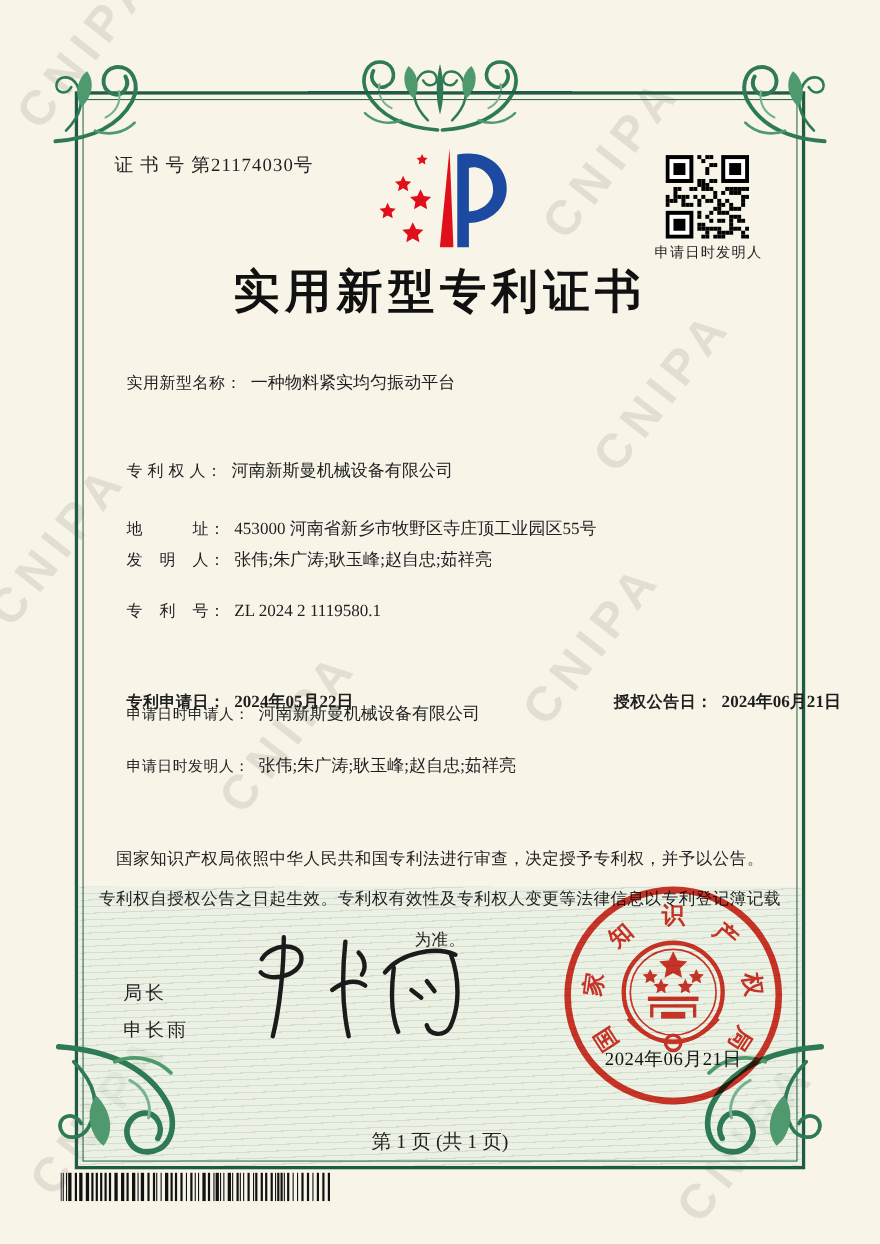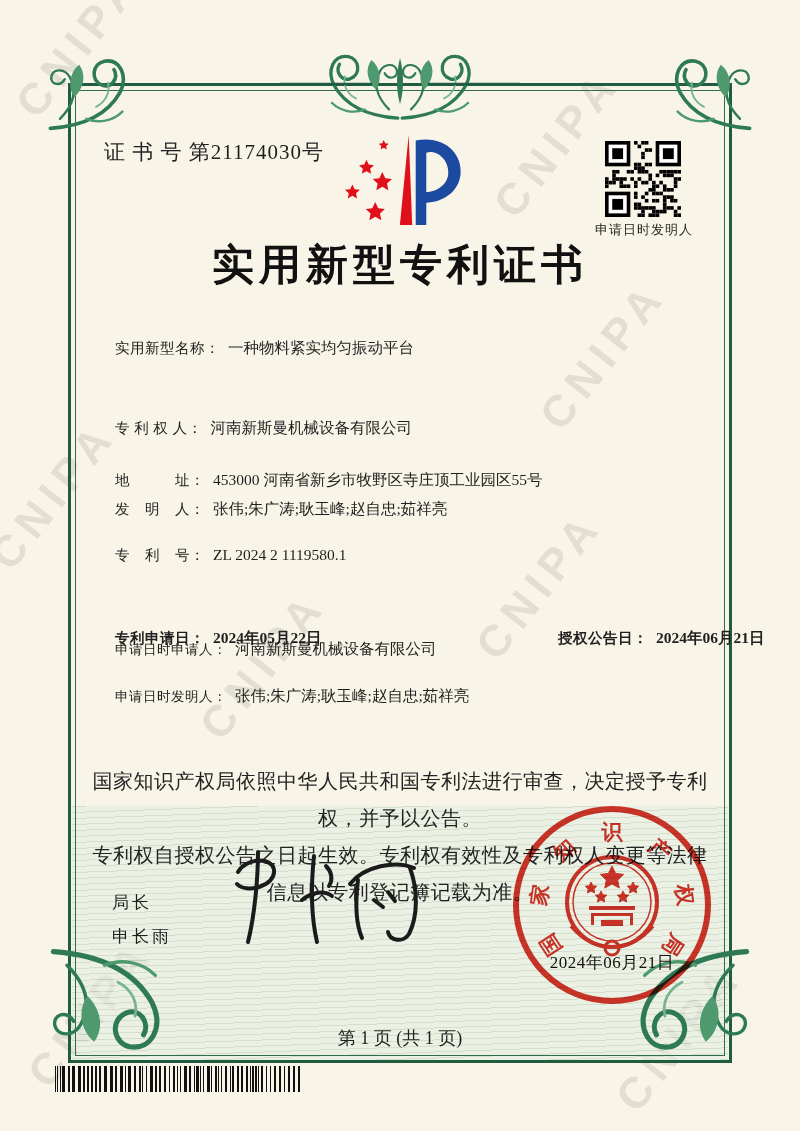--- a/index.html
+++ b/index.html
@@ -12,34 +12,34 @@
       transform:rotate(-52deg);z-index:1;white-space:nowrap;}
   
   #frame{left:68px;top:83px;width:658px;height:974px;border:3px solid #1f5c41;z-index:2;}
   #frame-inner{position:absolute;inset:4px;border:1px solid #2f6b4c;}
   
   #waves{left:72px;top:806px;width:656px;height:254px;z-index:1;
          background:repeating-linear-gradient(178deg,
             rgba(106,158,118,0.25) 0px, rgba(106,158,118,0.25) 1px,
             rgba(226,238,226,0.55) 1px, rgba(226,238,226,0.55) 6px);}
   
-  #cert-no{left:104px;top:138px;font-size:21px;letter-spacing:1px;z-index:5;}
+  #cert-no{left:104px;top:138px;font-size:17px;letter-spacing:1px;z-index:5;}
   #logo{left:333px;top:130px;z-index:5;}
   #qr{left:605px;top:141px;z-index:5;}
   #qr-label{left:594px;top:221px;width:100px;text-align:center;font-size:13px;
             letter-spacing:1px;z-index:5;}
   #title{left:0;top:237px;width:800px;text-align:center;font-size:42px;font-weight:bold;
          letter-spacing:5px;z-index:5;color:#111;}
   #fields{left:115px;top:0;width:610px;z-index:5;}
   .row{position:absolute;left:115px;white-space:nowrap;font-size:15.5px;z-index:5;}
   .row .lbl{font-size:14.5px;letter-spacing:0.5px;}
   .row.small .lbl{font-size:13.5px;}
   .row .val{margin-left:8px;}
   .col2{position:absolute;left:443px;white-space:nowrap;}
-  #body-text{left:84px;top:763px;width:632px;z-index:5;font-size:20px;line-height:37px;
+  #body-text{left:84px;top:763px;width:632px;z-index:5;font-size:15px;line-height:37px;
              text-align:center;color:#222;letter-spacing:0.5px;}
   #officer-title{left:112px;top:891px;font-family:"Liberation Sans",sans-serif;
                  font-size:17px;letter-spacing:3px;z-index:5;}
   #officer-name{left:112px;top:925px;font-family:"Liberation Sans",sans-serif;
                 font-size:17px;letter-spacing:3px;z-index:5;}
   #signature{left:222px;top:842px;z-index:6;}
   #seal{left:505px;top:800px;z-index:7;opacity:0.95;mix-blend-mode:multiply;}
   #seal-date{left:528px;top:951px;width:168px;text-align:center;font-size:17px;
              color:#15130f;z-index:8;letter-spacing:0.5px;}
   #footer-page{left:0;top:1026px;width:800px;text-align:center;font-size:18px;z-index:5;}

